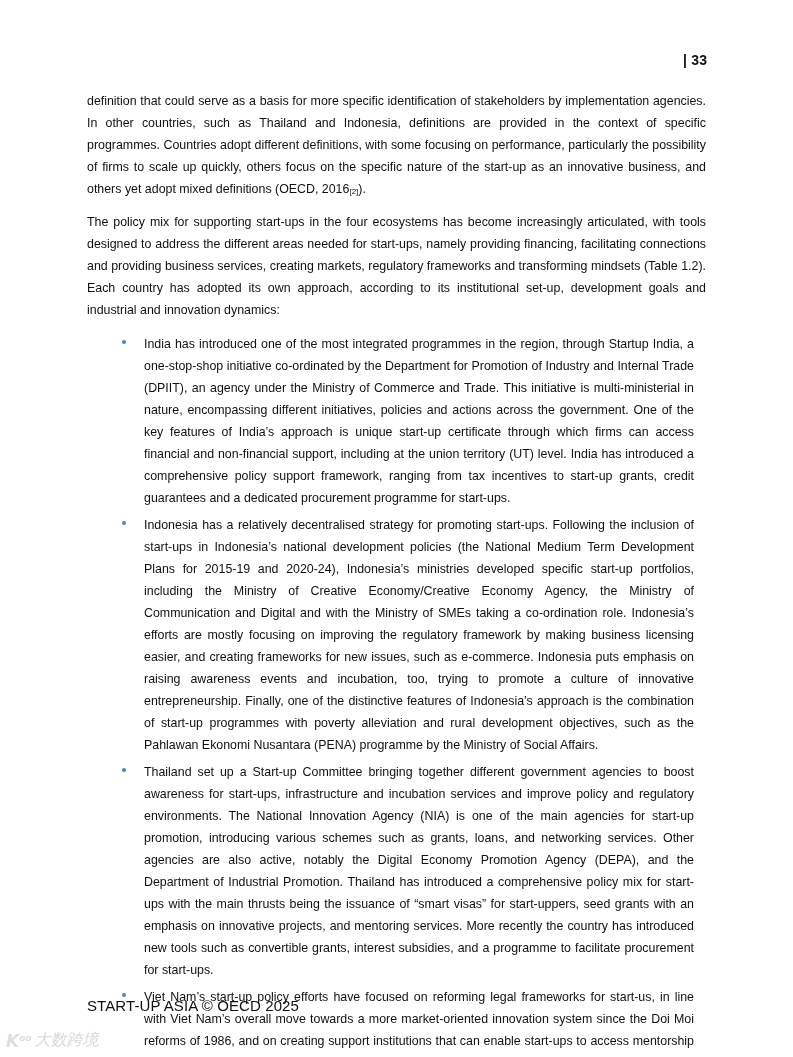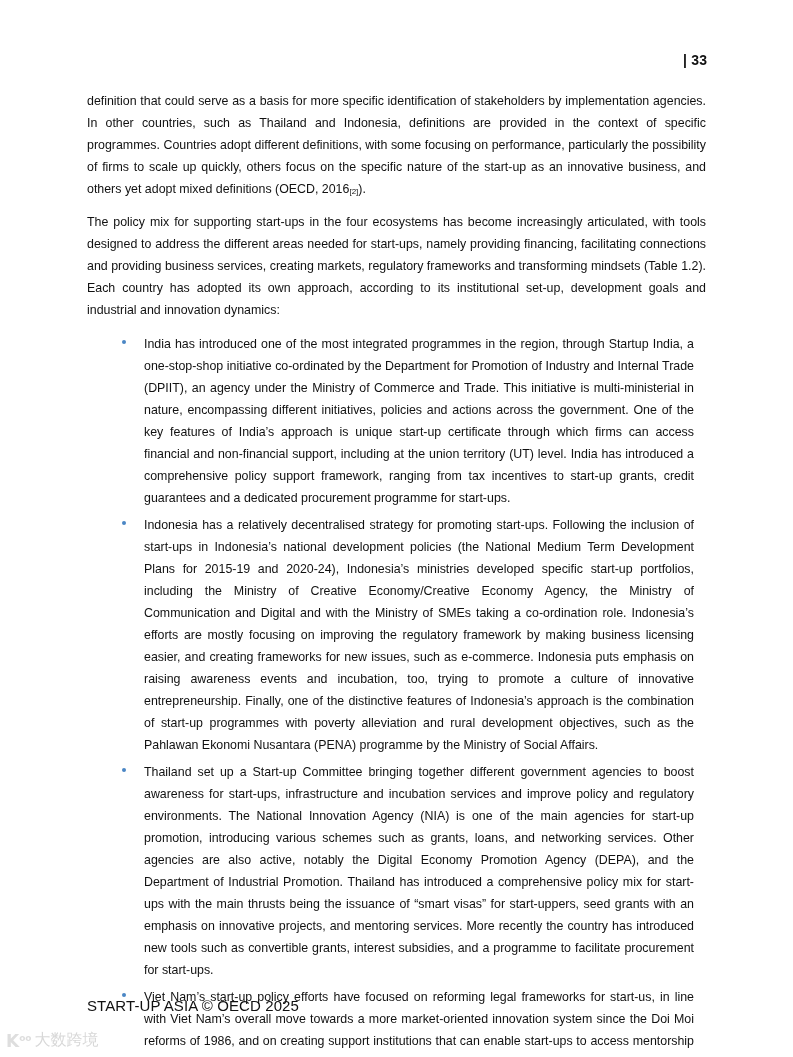--- a/index.html
+++ b/index.html
@@ -72,20 +72,21 @@
     .watermark {
       position: absolute;
       top: 1030px;
       left: 6px;
       font-size: 16px;
       color: #d8d8d8;
       display: flex;
       align-items: center;
       gap: 3px;
       font-family: "DejaVu Sans", sans-serif;
+      font-style: italic;
     }
     .watermark .logo {
       font-weight: bold;
       font-size: 17px;
       color: #dedede;
     }
     .watermark .logo sup {
       font-size: 9px;
       vertical-align: 6px;
     }

